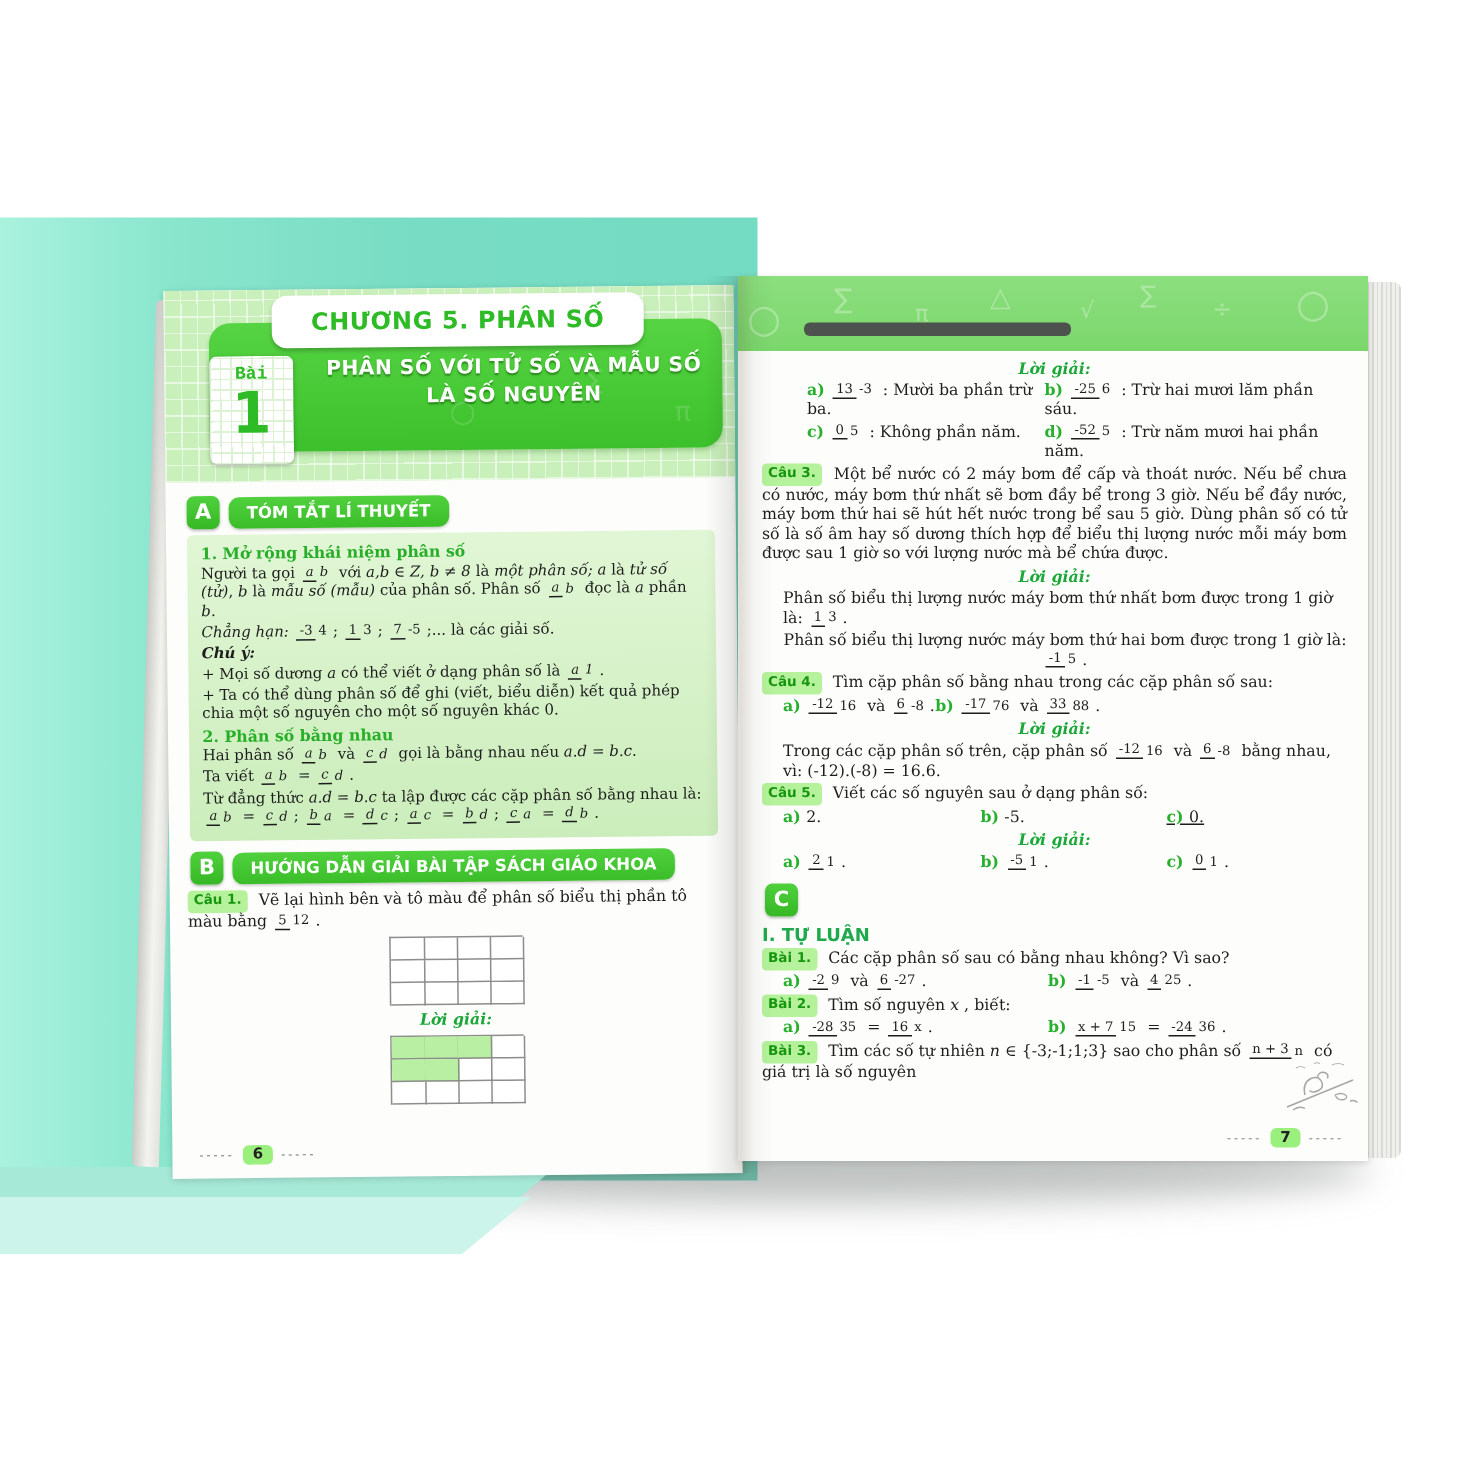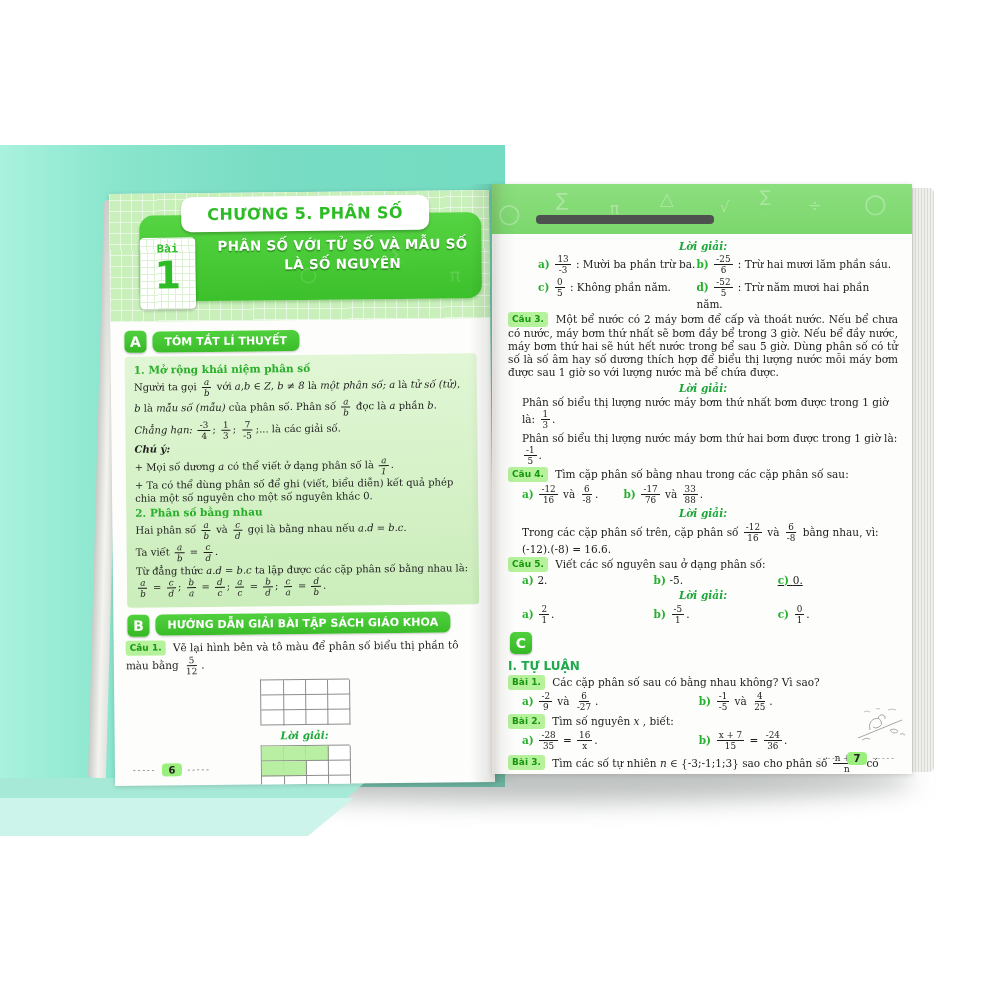--- a/index.html
+++ b/index.html
@@ -57,21 +57,21 @@
      justify-content:center;border-radius:5px;box-shadow:0 1px 2px rgba(0,0,0,.3);}
   .secpill{margin-left:6px;background:linear-gradient(180deg,#50d03d,#3bbd2a);color:#fff;
      font-family:"DejaVu Sans","Liberation Sans",sans-serif;font-weight:700;font-size:11px;
      padding:4px 12px;border-radius:7px;box-shadow:0 1px 2px rgba(0,0,0,.22);white-space:nowrap;}
   .theory-panel{margin:2px 2px 0 2px;padding:5px 9px 7px 9px;border-radius:4px;
      background:linear-gradient(180deg,#e1f6d5 0%,#cbedbb 100%);}
   .th{color:#28ae28;font-weight:700;font-size:10.5px;margin:2px 0 1px 0;}
   .line{font-size:10.5px;line-height:13px;color:#1d1d1d;margin:1.5px 0;}
   .theory-panel .line{font-size:10px;line-height:12.5px;}
   .just{text-align:justify;}
-  .frac{display:inline-flex;flex-direction:column;align-items:center;vertical-align:middle;
+  .frac{display:inline-flex;align-items:center;vertical-align:middle;
         margin:0 2px;font-size:8.8px;line-height:10px;}
   .fn{border-bottom:1px solid #1d1d1d;padding:0 2px;display:block;}
   .fd{padding:0 2px;display:block;}
   .qb{display:inline-block;background:#b5f29b;color:#17960f;
       font-family:"DejaVu Sans","Liberation Sans",sans-serif;font-weight:700;font-size:9px;
       padding:1px 4px;border-radius:3px;margin-right:4px;vertical-align:1px;white-space:nowrap;}
   .loigiai{text-align:center;color:#1ca839;font-weight:700;font-style:italic;font-size:10.5px;margin:2.5px 0;}
   .pheading{color:#1fa94d;font-family:"DejaVu Sans","Liberation Sans",sans-serif;font-weight:800;
             font-size:12px;margin:5px 0 2px 0;}
   .lbl{color:#27b02e;font-weight:700;}
@@ -281,21 +281,21 @@
               <span class="fn">-52</span>
               <span class="fd">5</span>
             </span><span> : Trừ năm mươi hai phần năm.</span></div>
         </div>
         <div class="line just"><span class="qb">Câu 3.</span><span> Một bể nước có 2 máy bơm để cấp và thoát nước. Nếu bể chưa có nước, máy bơm thứ nhất sẽ bơm đầy bể trong 3 giờ. Nếu bể đầy nước, máy bơm thứ hai sẽ hút hết nước trong bể sau 5 giờ. Dùng phân số có tử số là số âm hay số dương thích hợp để biểu thị lượng nước mỗi máy bơm được sau 1 giờ so với lượng nước mà bể chứa được.</span></div>
         <div class="loigiai">Lời giải:</div>
         <div class="line" style="padding-left: 14px;"><span>Phân số biểu thị lượng nước máy bơm thứ nhất bơm được trong 1 giờ là: </span><span class="frac">
             <span class="fn">1</span>
             <span class="fd">3</span>
           </span><span>.</span></div>
-        <div class="line" style="padding-left: 14px;"><span>Phân số biểu thị lượng nước máy bơm thứ hai bơm được trong 1 giờ là: </span><span class="frac">
+        <div class="line" style="padding-left: 14px; text-align: center;"><span>Phân số biểu thị lượng nước máy bơm thứ hai bơm được trong 1 giờ là: </span><span class="frac">
             <span class="fn">-1</span>
             <span class="fd">5</span>
           </span><span>.</span></div>
         <div class="line"><span class="qb">Câu 4.</span><span> Tìm cặp phân số bằng nhau trong các cặp phân số sau:</span></div>
         <div class="prow" style="padding-left: 14px;">
           <div class="pcell" style="width: 27%;"><span class="lbl">a) </span><span class="frac">
               <span class="fn">-12</span>
               <span class="fd">16</span>
             </span><span> và </span><span class="frac">
               <span class="fn">6</span>

